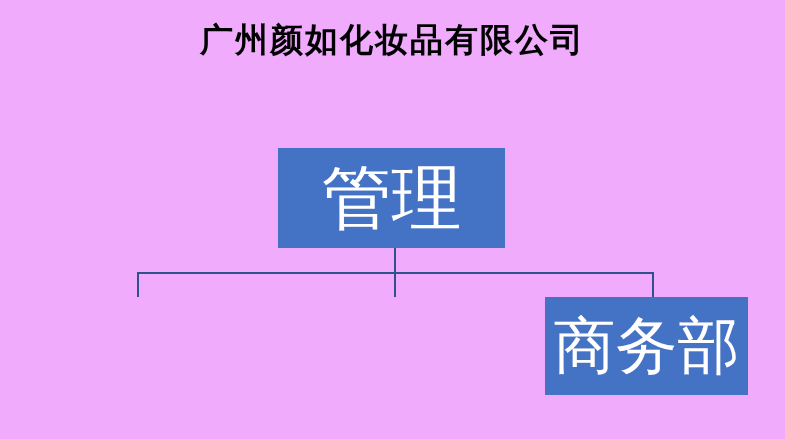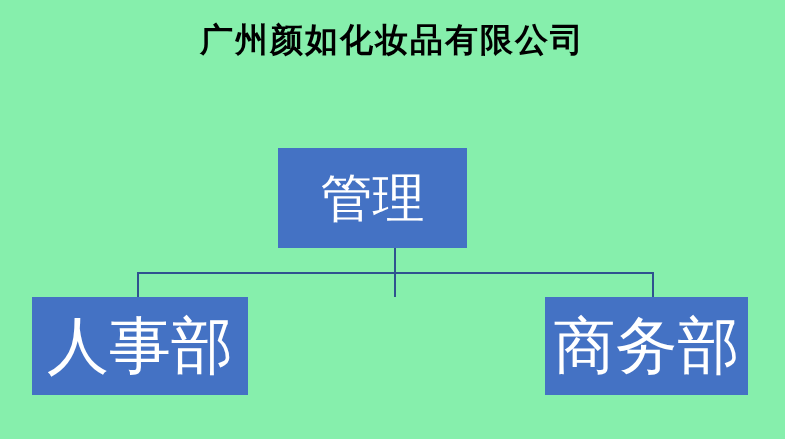--- a/index.html
+++ b/index.html
@@ -5,21 +5,21 @@
   html, body {
     margin: 0;
     padding: 0;
     background: #ffffff;
     font-family: "Liberation Sans", sans-serif;
   }
   .canvas {
     position: relative;
     width: 785px;
     height: 439px;
-    background: #86efac;
+    background: #f0abfc;
     overflow: hidden;
   }
   .page-title {
     position: absolute;
     top: 18px;
     left: 0;
     width: 100%;
     text-align: center;
     font-size: 33px;
     font-weight: 700;
@@ -32,23 +32,23 @@
     background: var(--node-fill, #4472C4);
     color: var(--node-text, #ffffff);
     display: flex;
     align-items: center;
     justify-content: center;
     line-height: 1;
   }
   .org-node.root {
     left: 278px;
     top: 148px;
-    width: 189px;
+    width: 227px;
     height: 100px;
-    font-size: 52px;
+    font-size: 70px;
   }
   .org-node.child {
     top: 297px;
     height: 98px;
     font-size: 62px;
   }
   .org-node.child.c0 { left: 32px;  width: 216px; }
   .org-node.child.c1 { left: 288px; width: 215px; }
   .org-node.child.c2 { left: 545px; width: 203px; align-items: center; }
   .connector {
@@ -84,22 +84,19 @@
   <div class="org-node root">
     <span>管理</span>
   </div>
 
 
   <div class="connector conn-v-root"></div>
   <div class="connector conn-h"></div>
   <div class="connector conn-v-left"></div>
   <div class="connector conn-v-right"></div>
 
-  <div class="org-node child c0">
-    <span>人事部</span>
-  </div>
 
 
   <div class="org-node child c2">
     <span>商务部</span>
   </div>
 
 </div>
 
 </body></html>

